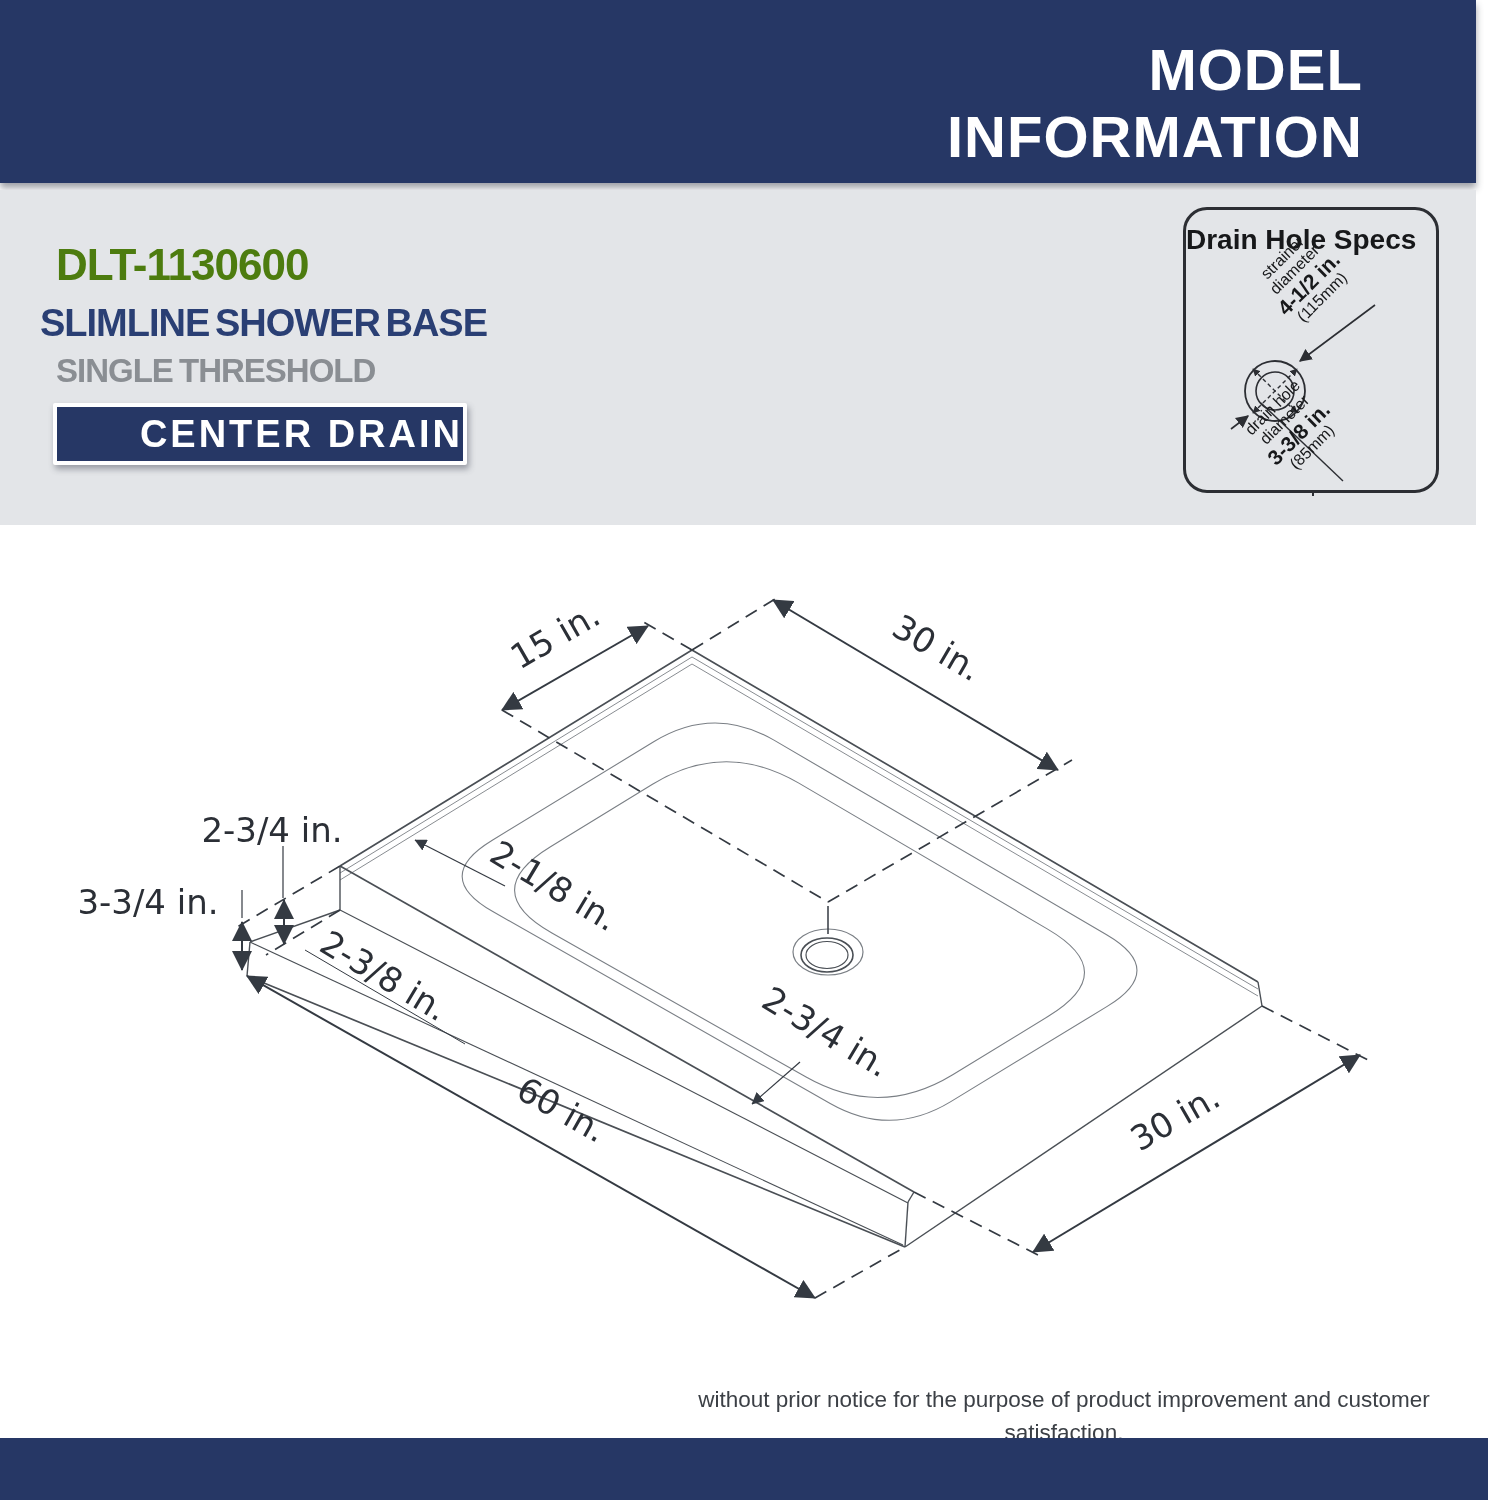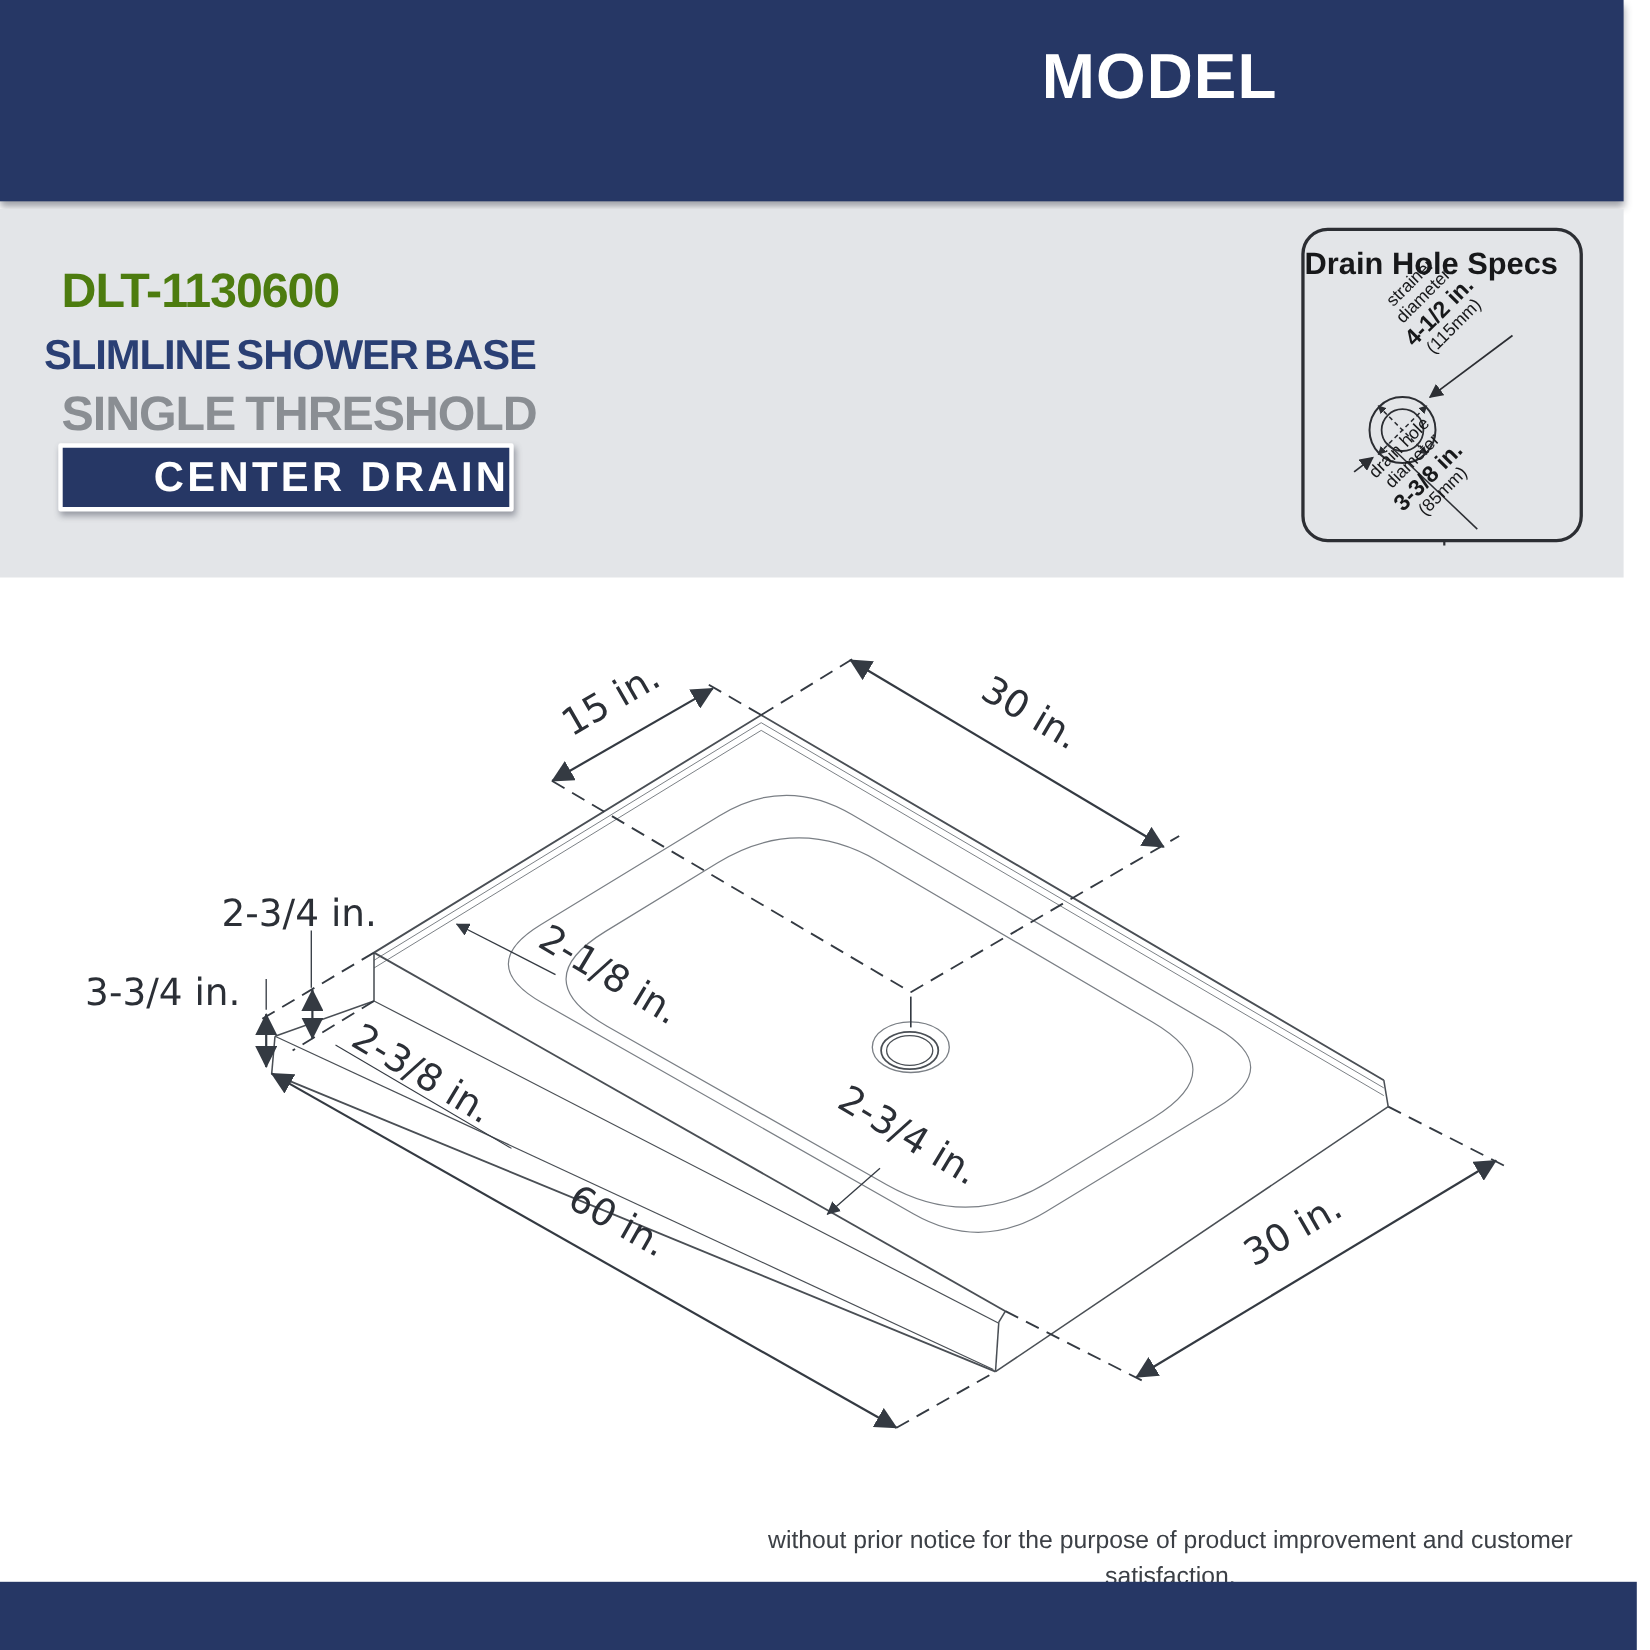--- a/index.html
+++ b/index.html
@@ -24,21 +24,21 @@
   .model-number{
     position:absolute;left:56px;top:240px;color:#4d7c0f;font-weight:bold;
     font-size:44px;letter-spacing:-1px;white-space:nowrap;
   }
   .product-name{
     position:absolute;left:40px;top:302px;color:#2a3f74;font-weight:bold;
     font-size:38px;letter-spacing:-1px;word-spacing:-4px;white-space:nowrap;
   }
   .threshold-type{
     position:absolute;left:56px;top:352px;color:#8a8e93;font-weight:600;
-    font-size:44px;letter-spacing:-1px;word-spacing:-2px;white-space:nowrap;text-align:center;
+    font-size:33px;letter-spacing:-1px;word-spacing:-2px;white-space:nowrap;text-align:center;
   }
   .drain-badge{
     position:absolute;left:53px;top:403px;width:406px;height:54px;
     background:#263765;border:4px solid #ffffff;border-radius:2px;
     box-shadow:2px 4px 6px rgba(60,65,80,.45);
     color:#ffffff;font-weight:bold;font-size:38px;letter-spacing:3px;
     text-align:right;line-height:54px;white-space:nowrap;
   }
   
   .specs-box{
@@ -68,20 +68,21 @@
   .footer-band{
     position:absolute;left:0;top:1438px;width:1488px;height:62px;background:#263765;
   }
 </style>
 </head>
 <body>
 
 <div class="header-band">
   <div class="header-title">
     <span>MODEL</span>
+    <span>INFORMATION</span>
   </div>
 </div>
 
 <div class="info-band"></div>
 <div class="model-number">DLT-1130600</div>
 <div class="product-name">SLIMLINE SHOWER BASE</div>
 <div class="threshold-type">SINGLE THRESHOLD</div>
 <div class="drain-badge">CENTER DRAIN</div>
 
 <div class="specs-box">

